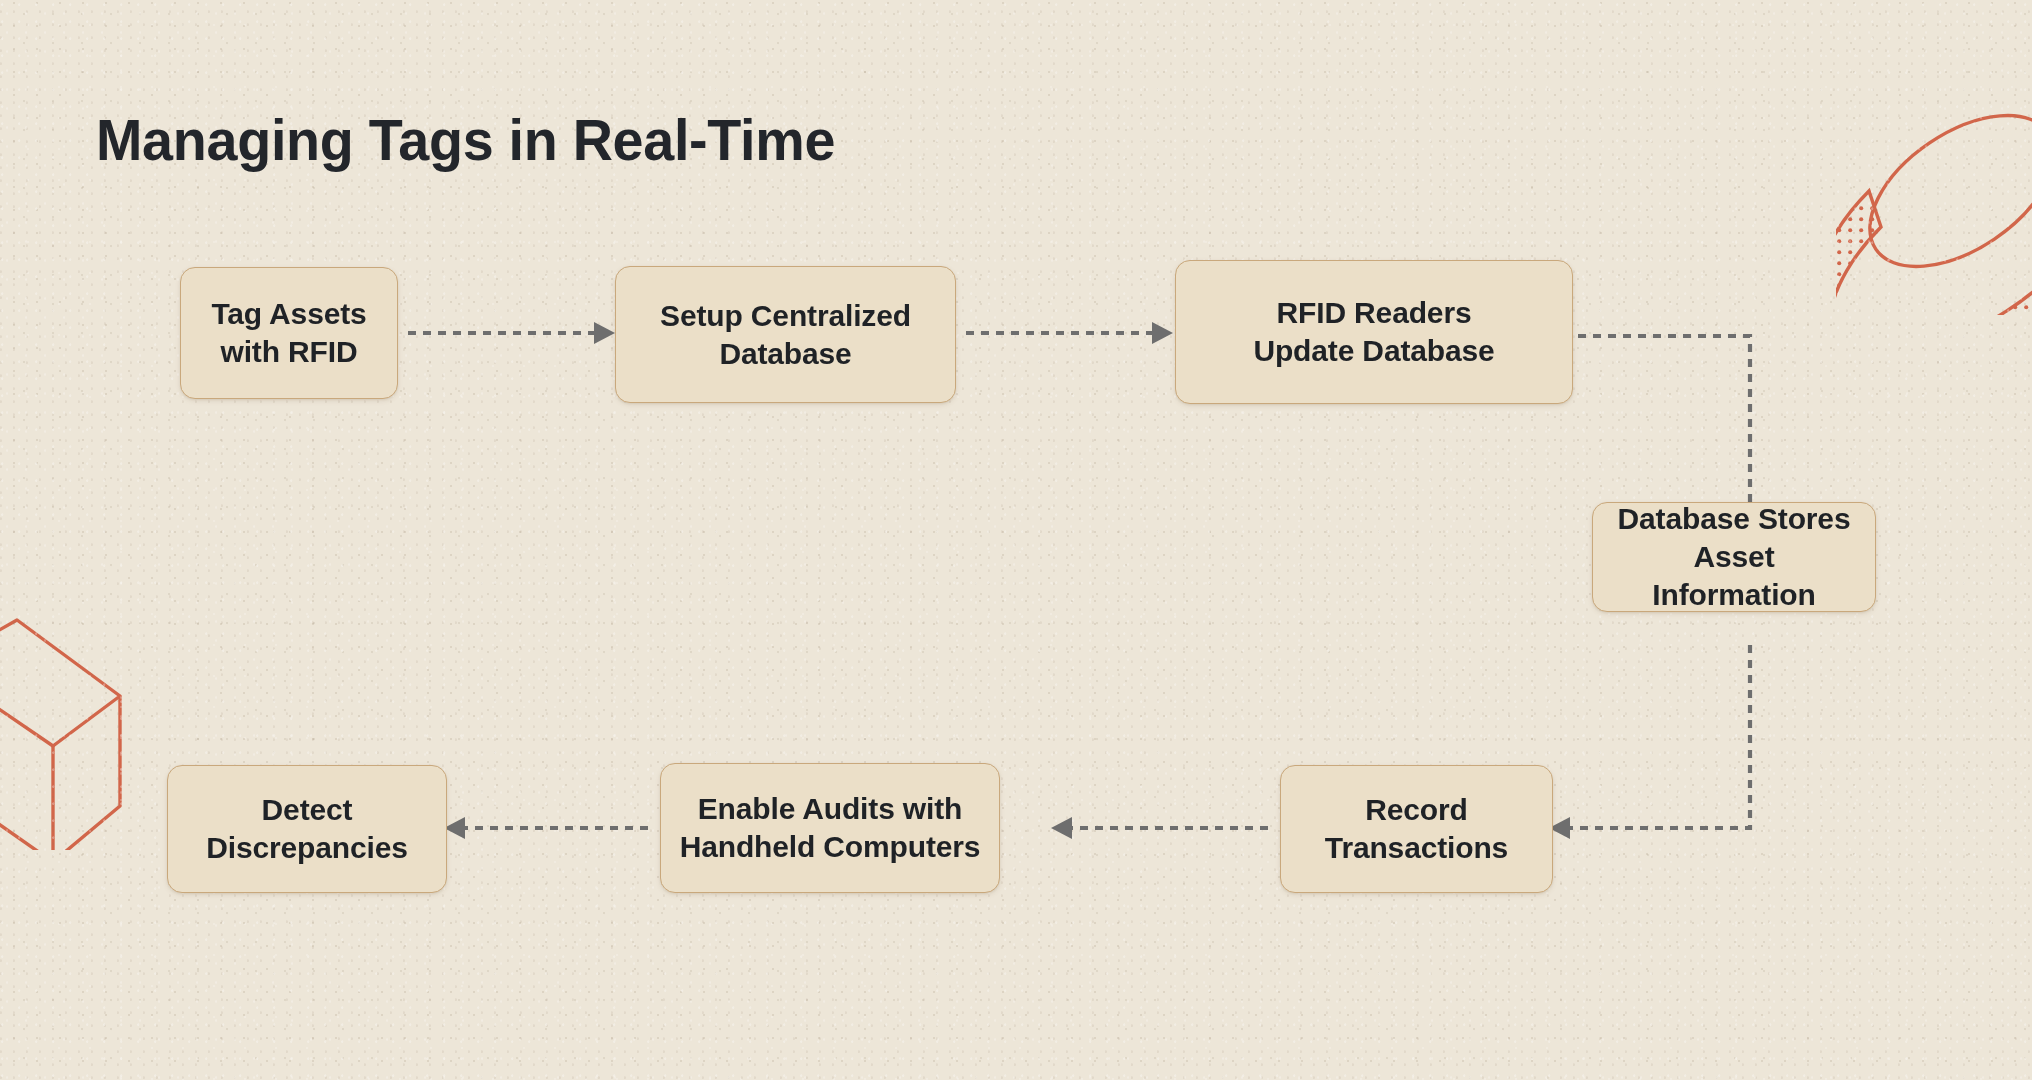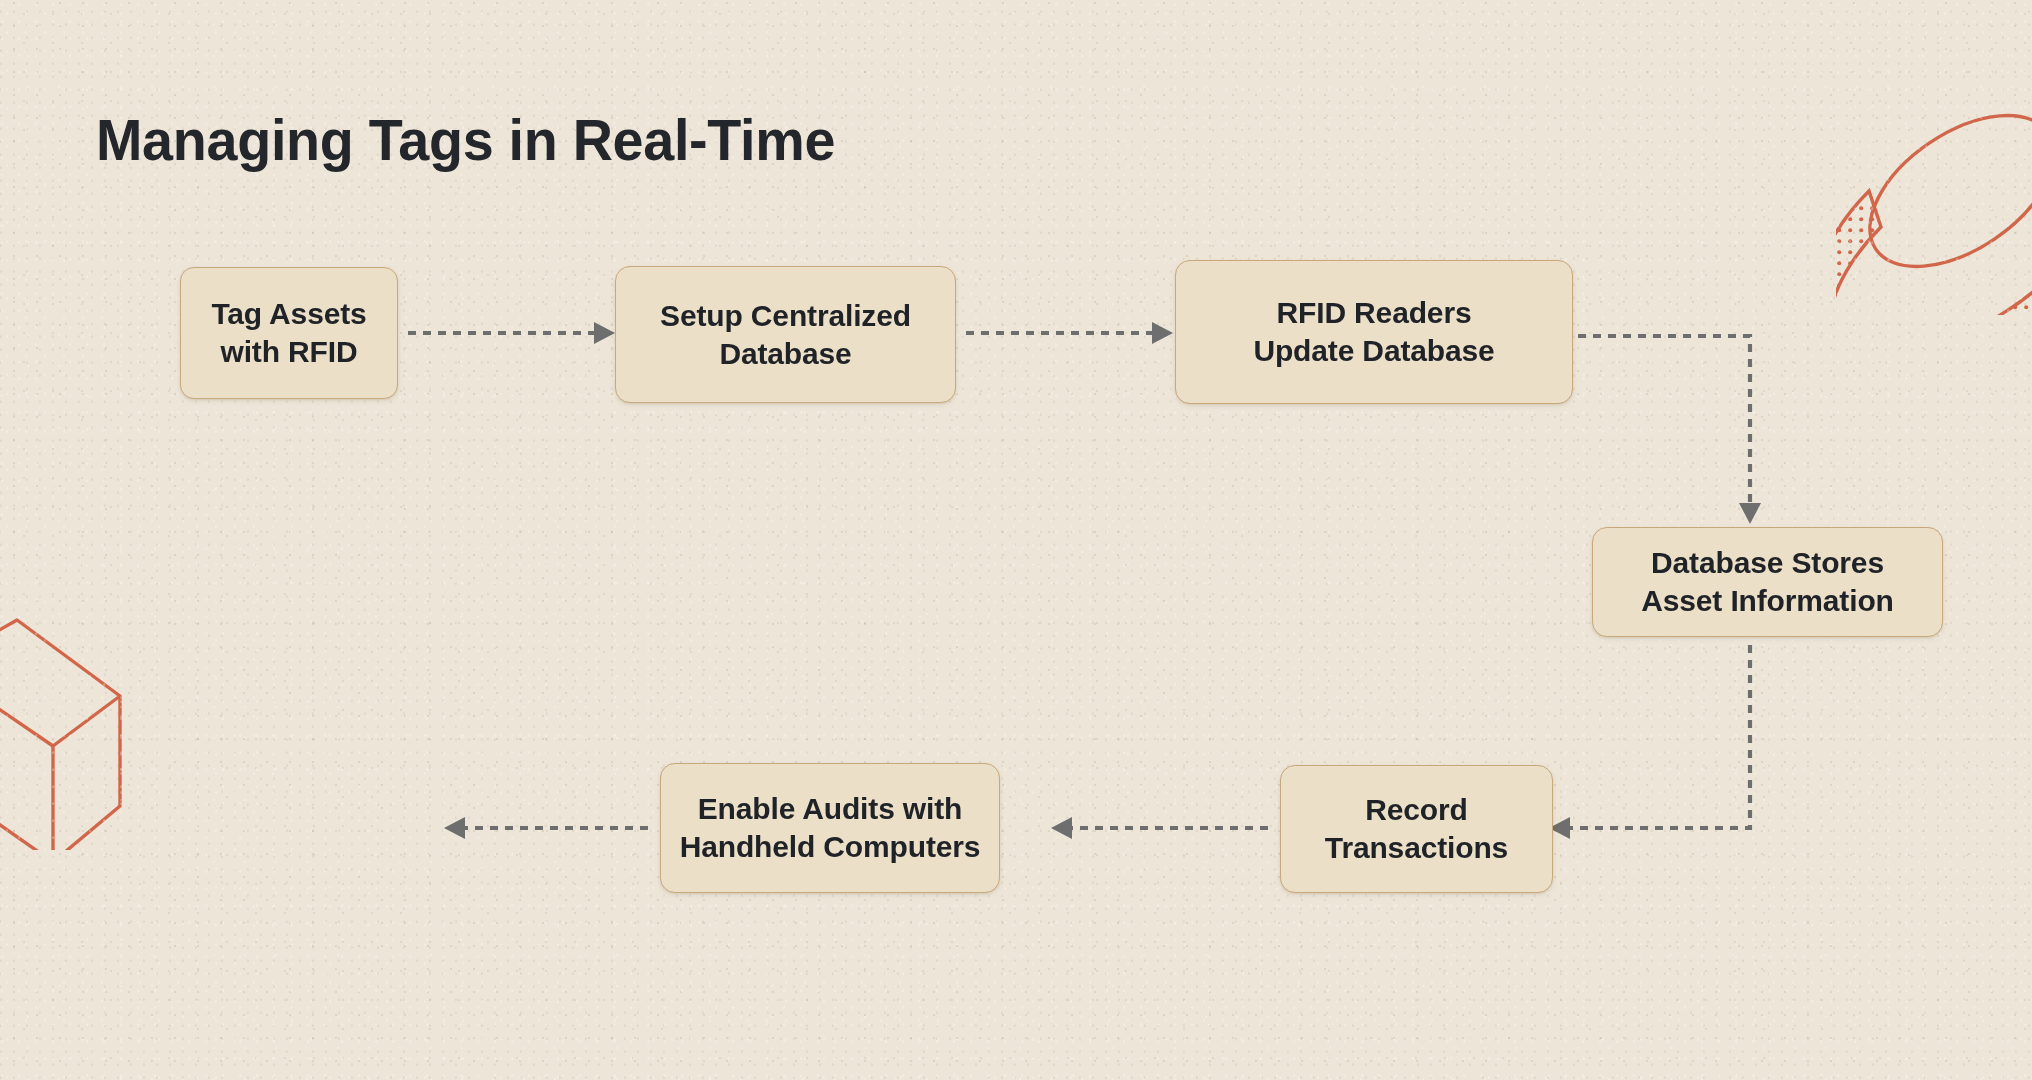--- a/index.html
+++ b/index.html
@@ -147,46 +147,50 @@
     <polygon points="1739,503 1761,503 1750,524"></polygon>
 
     <polygon points="1570,817 1570,839 1549,828"></polygon>
     <polygon points="1072,817 1072,839 1051,828"></polygon>
     <polygon points="465,817 465,839 444,828"></polygon>
   </g>
 </svg>
 
 <div id="nodes">
 
-  <div class="node" style="left:180px; top:267px; width:218px; height:132px;border-radius:14px;">
+  <div class="node" style="left:180px; top:267px; width:218px; height:132px;">
     <span class="label">Tag Assets
 with RFID</span>
   </div>
 
   <div class="node" style="left:615px; top:266px; width:341px; height:137px;">
     <span class="label">Setup Centralized
 Database</span>
   </div>
 
   <div class="node" style="left:1175px; top:260px; width:398px; height:144px;">
     <span class="label">RFID Readers
 Update Database</span>
   </div>
 
-  <div class="node" style="left:1592px; top:527px; width:351px; height:110px;">
+  <div class="node" style="left:1592px; top:502px; width:284px; height:110px;">
     <span class="label">Database Stores
 Asset Information</span>
   </div>
 
   <div class="node" style="left:1280px; top:765px; width:273px; height:128px;">
     <span class="label">Record
 Transactions</span>
   </div>
 
   <div class="node" style="left:660px; top:763px; width:340px; height:130px;">
     <span class="label">Enable Audits with
 Handheld Computers</span>
   </div>
 
+  <div class="node" style="left:167px; top:765px; width:280px; height:128px;">
+    <span class="label">Detect
+Discrepancies</span>
+  </div>
 
 </div>
 
 <div id="grain"></div>
 
 </body></html>

